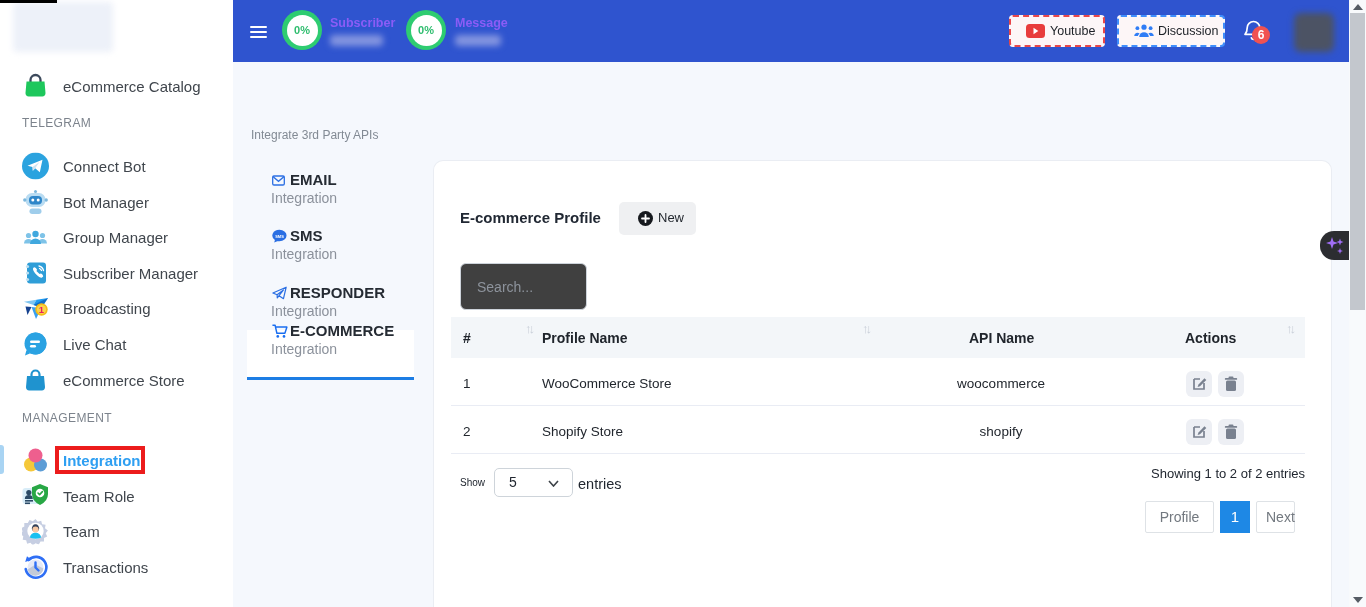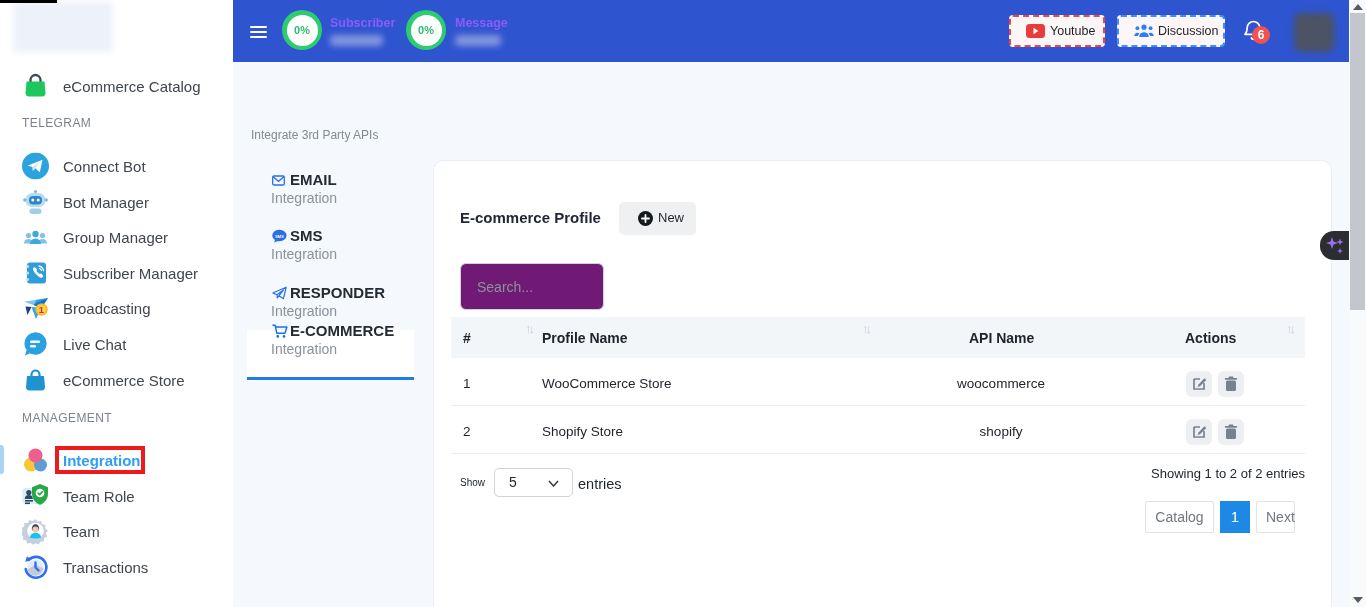--- a/index.html
+++ b/index.html
@@ -41,21 +41,21 @@
 .snav .lbl { position:absolute; left:22px; top:2px; font-size:15px; font-weight:bold; color:#252b33; }
 .snav .ic { position:absolute; left:22px; top:1px; }
 .snav .sub { position:absolute; left:21px; top:18px; font-size:14px; color:#8b919b; }
 #snavactive { position:absolute; left:247px; top:330px; width:167px; height:50px; background:#fff; border-bottom:3px solid #1d7de4; }
 
 
 #card { left:433px; top:160px; width:899px; height:447px; background:#fff; border-radius:10px 10px 0 0; border:1px solid #eaedf3; border-bottom:none; }
 #cardtitle { position:absolute; left:460px; top:209px; font-size:15px; font-weight:bold; color:#212833; }
 #newbtn { position:absolute; left:619px; top:202px; width:77px; height:33px; background:#eff0f2; border-radius:5px; font-size:13px; color:#1f242b; }
 #newbtn span { position:absolute; left:39px; top:8px; }
-#search { position:absolute; left:460px; top:263px; width:144px; height:47px; border:1px solid #cdd3da; border-radius:6px; background:#701a75; }
+#search { position:absolute; left:460px; top:263px; width:127px; height:47px; border:1px solid #cdd3da; border-radius:6px; background:#404040; }
 #search span { position:absolute; left:16px; top:15px; font-size:14px; color:#8d939c; }
 
 
 #thead { position:absolute; left:451px; top:317px; width:854px; height:42px; background:#f3f6f9; border-bottom:1px solid #e6eaf1; }
 .th { position:absolute; top:13px; font-size:14px; font-weight:bold; color:#20252c; }
 .sort { position:absolute; top:4px; font-size:13px; color:#c9cfd9; letter-spacing:-3px; }
 .row { position:absolute; left:451px; width:854px; height:48px; border-bottom:1px solid #e9ecf4; background:#fff; }
 .row .cell { position:absolute; top:calc(50% + 1px); transform:translateY(-50%); font-size:13.5px; color:#22272e; }
 .abtn { position:absolute; top:13px; width:26px; height:26px; background:#edeff4; border-radius:6px; color:#79818f; }
 
@@ -339,21 +339,21 @@
 
   <div id="showlbl">Show</div>
   <div id="select5">
       <span style="position:absolute;left:14px;top:5px">5</span>
       <svg style="position:absolute;right:13px;top:11px" width="11" height="7" viewBox="0 0 11 7">
         <path d="M1 1 l4.5 5 L10 1" fill="none" stroke="#3c4248" stroke-width="1.6"></path>
       </svg>
     </div>
   <div id="entlbl">entries</div>
   <div id="showing">Showing 1 to 2 of 2 entries</div>
-  <div class="pbtn" style="left:1145px; width:69px;">Catalog</div>
+  <div class="pbtn" style="left:1145px; width:69px;">Profile</div>
   <div id="p1">1</div>
   <div class="pbtn" style="left:1256px; width:39px;padding-left:9px;">Next</div>
 
   <div id="aibtn">
     <svg width="29" height="29" viewBox="0 0 29 29">
         <path d="M12 6 l1.5 4.5 L18 12 l-4.5 1.5 L12 18 l-1.5-4.5 L6 12 l4.5-1.5 Z" fill="#a06ef5"></path>
         <path d="M20 7.5 l0.9 2.6 2.6 0.9 -2.6 0.9 -0.9 2.6 -0.9-2.6 -2.6-0.9 2.6-0.9 Z" fill="#a06ef5"></path>
         <path d="M20 17 l0.8 2.2 2.2 0.8 -2.2 0.8 -0.8 2.2 -0.8-2.2 -2.2-0.8 2.2-0.8 Z" fill="#a06ef5"></path>
       </svg>
   </div>

